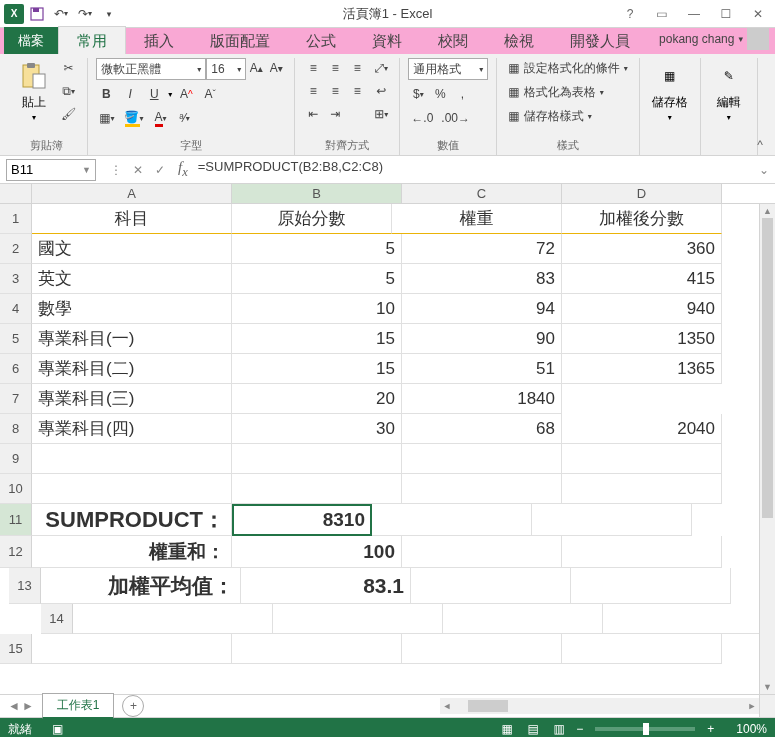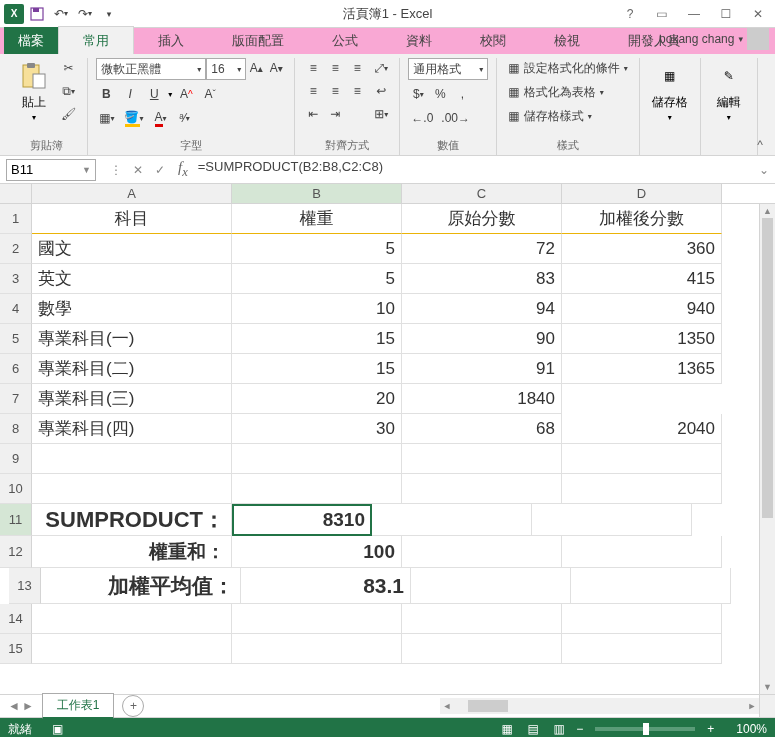--- a/index.html
+++ b/index.html
@@ -10,21 +10,21 @@
 .titlebar .qat { display: flex; align-items: center; gap: 2px; padding-left: 4px; }
 .titlebar .qat .xl-logo { width: 20px; height: 20px; background: #217346; color: #fff; display: flex; align-items: center; justify-content: center; font-size: 10px; font-weight: bold; border-radius: 2px; }
 .titlebar .qat .qbtn { width: 22px; height: 22px; display: flex; align-items: center; justify-content: center; color: #444; }
 .titlebar .title { position: absolute; left: 50%; transform: translateX(-50%); font-size: 13px; color: #444; }
 .titlebar .winbtns { position: absolute; right: 4px; display: flex; gap: 6px; align-items: center; }
 .titlebar .winbtns .wbtn { width: 26px; height: 20px; display: flex; align-items: center; justify-content: center; color: #666; }
 
 
 .ribbon-tabs { height: 26px; display: flex; align-items: center; padding-left: 4px; background: #f9a8d4; position: relative; }
 .ribbon-tabs .ftab { background: #217346; color: #fff; padding: 5px 14px; font-size: 13px; }
-.ribbon-tabs .rtab { padding: 5px 24px; font-size: 13px; color: #444; cursor: pointer; }
+.ribbon-tabs .rtab { padding: 5px 18px; font-size: 15px; color: #444; cursor: pointer; }
 .ribbon-tabs .rtab.active { border: 1px solid #d4d4d4; border-bottom: 1px solid #f1f1f1; background: #f1f1f1; color: #217346; }
 .ribbon-tabs .user-area { position: absolute; right: 6px; bottom: 4px; display: flex; align-items: center; gap: 4px; color: #444; }
 .ribbon-tabs .user-area .avatar { width: 22px; height: 22px; background: #ccc; }
 
 
 .ribbon { background: #f1f1f1; border-bottom: 1px solid #d4d4d4; display: flex; padding: 4px 6px 0 6px; height: 102px; position: relative; }
 .rgroup { border-right: 1px solid #d4d4d4; padding: 0 8px; display: flex; flex-direction: column; justify-content: space-between; }
 .rgroup:last-child { border-right: none; }
 .rgroup .glabel { text-align: center; font-size: 11px; color: #666; padding: 3px 0 2px; }
 .rgroup .gbody { flex: 1; display: flex; align-items: flex-start; gap: 4px; }
@@ -298,22 +298,22 @@
     <div class="colh" style="width:200px">A</div>
     <div class="colh sel-col" style="width:170px">B</div>
     <div class="colh" style="width:160px">C</div>
     <div class="colh" style="width:160px">D</div>
   </div>
 
   <div class="gridrows" id="gridrows">
       <div class="grow" style="height: 30px;">
         <div class="rowhdr" style="height: 100%;">1</div>
         <div class="gcell hdr-cell" style="width: 200px;">科目</div>
+        <div class="gcell hdr-cell" style="width: 160px;">原始分數</div>
         <div class="gcell hdr-cell" style="width: 170px;">權重</div>
-        <div class="gcell hdr-cell" style="width: 160px;">原始分數</div>
         <div class="gcell hdr-cell" style="width: 160px;">加權後分數</div>
       </div>
       <div class="grow" style="height: 30px;">
         <div class="rowhdr" style="height: 100%;">2</div>
         <div class="gcell " style="width: 200px;">國文</div>
         <div class="gcell num" style="width: 170px;">5</div>
         <div class="gcell num" style="width: 160px;">72</div>
         <div class="gcell num" style="width: 160px;">360</div>
       </div>
       <div class="grow" style="height: 30px;">
@@ -334,21 +334,21 @@
         <div class="rowhdr" style="height: 100%;">5</div>
         <div class="gcell " style="width: 200px;">專業科目(一)</div>
         <div class="gcell num" style="width: 170px;">15</div>
         <div class="gcell num" style="width: 160px;">90</div>
         <div class="gcell num" style="width: 160px;">1350</div>
       </div>
       <div class="grow" style="height: 30px;">
         <div class="rowhdr" style="height: 100%;">6</div>
         <div class="gcell " style="width: 200px;">專業科目(二)</div>
         <div class="gcell num" style="width: 170px;">15</div>
-        <div class="gcell num" style="width: 160px;">91</div>
+        <div class="gcell num" style="width: 160px;">51</div>
         <div class="gcell num" style="width: 160px;">1365</div>
       </div>
       <div class="grow" style="height: 30px;">
         <div class="rowhdr" style="height: 100%;">7</div>
         <div class="gcell " style="width: 200px;">專業科目(三)</div>
         <div class="gcell num" style="width: 170px;">20</div>
         <div class="gcell num" style="width: 160px;">1840</div>
       </div>
       <div class="grow" style="height: 30px;">
         <div class="rowhdr" style="height: 100%;">8</div>
@@ -386,21 +386,21 @@
         <div class="gcell " style="width: 160px;"></div>
       </div>
       <div class="grow" style="height: 36px;">
         <div class="rowhdr" style="height: 100%; margin-left: 9px;">13</div>
         <div class="gcell bold right" style="width: 200px; font-size: 21px;">加權平均值：</div>
         <div class="gcell num bold" style="width: 170px; font-size: 21px;">83.1</div>
         <div class="gcell " style="width: 160px;"></div>
         <div class="gcell " style="width: 160px;"></div>
       </div>
       <div class="grow" style="height: 30px;">
-        <div class="rowhdr" style="height: 100%;">14</div>
+        <div class="rowhdr" style="height: 100%; margin-left: 41px;">14</div>
         <div class="gcell " style="width: 200px;"></div>
         <div class="gcell " style="width: 170px;"></div>
         <div class="gcell " style="width: 160px;"></div>
         <div class="gcell " style="width: 160px;"></div>
       </div>
       <div class="grow" style="height: 30px;">
         <div class="rowhdr" style="height: 100%;">15</div>
         <div class="gcell " style="width: 200px;"></div>
         <div class="gcell " style="width: 170px;"></div>
         <div class="gcell " style="width: 160px;"></div>

